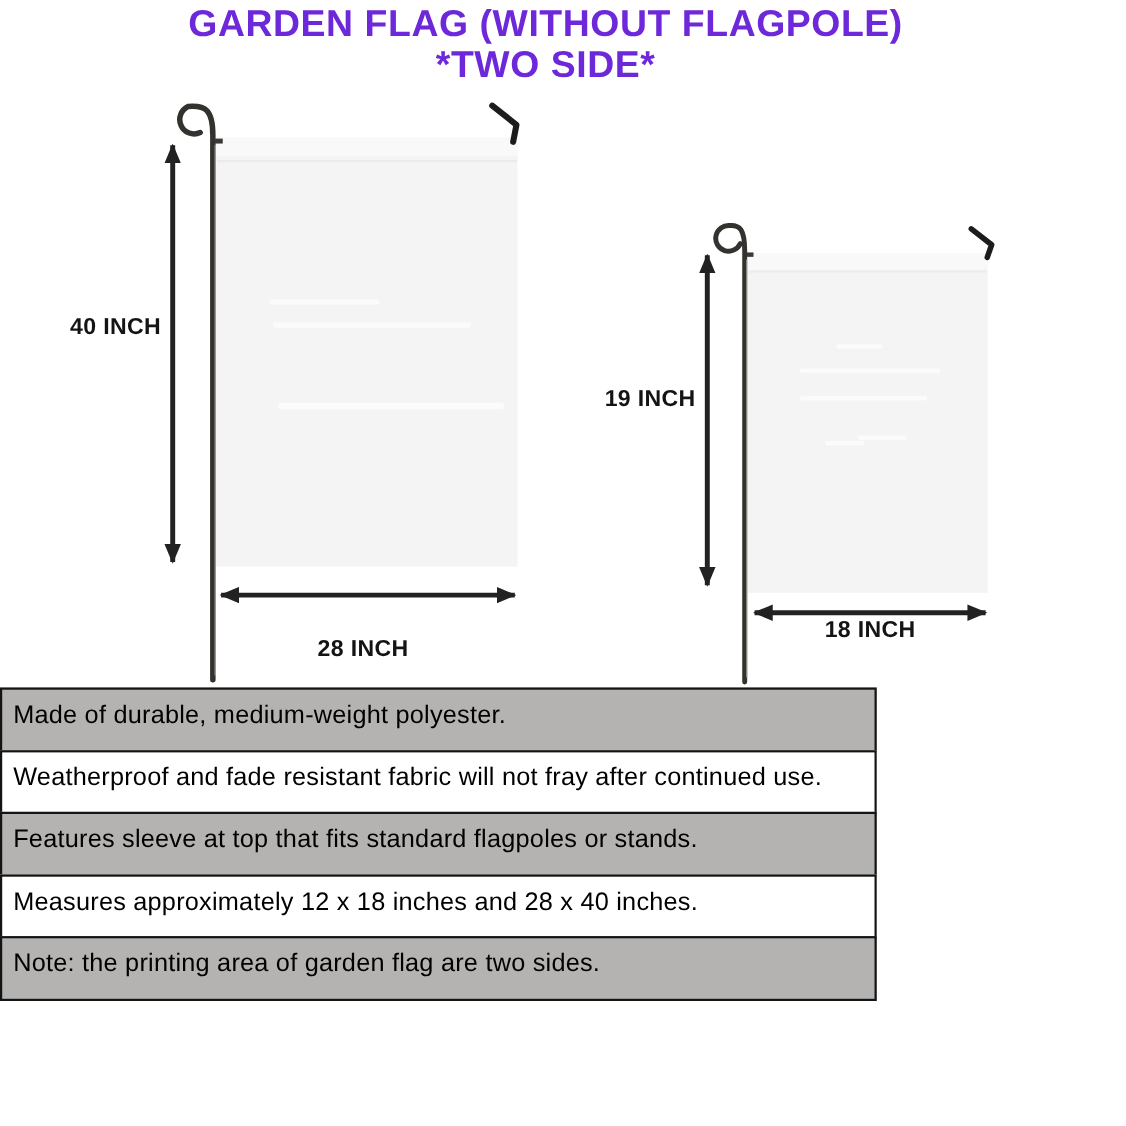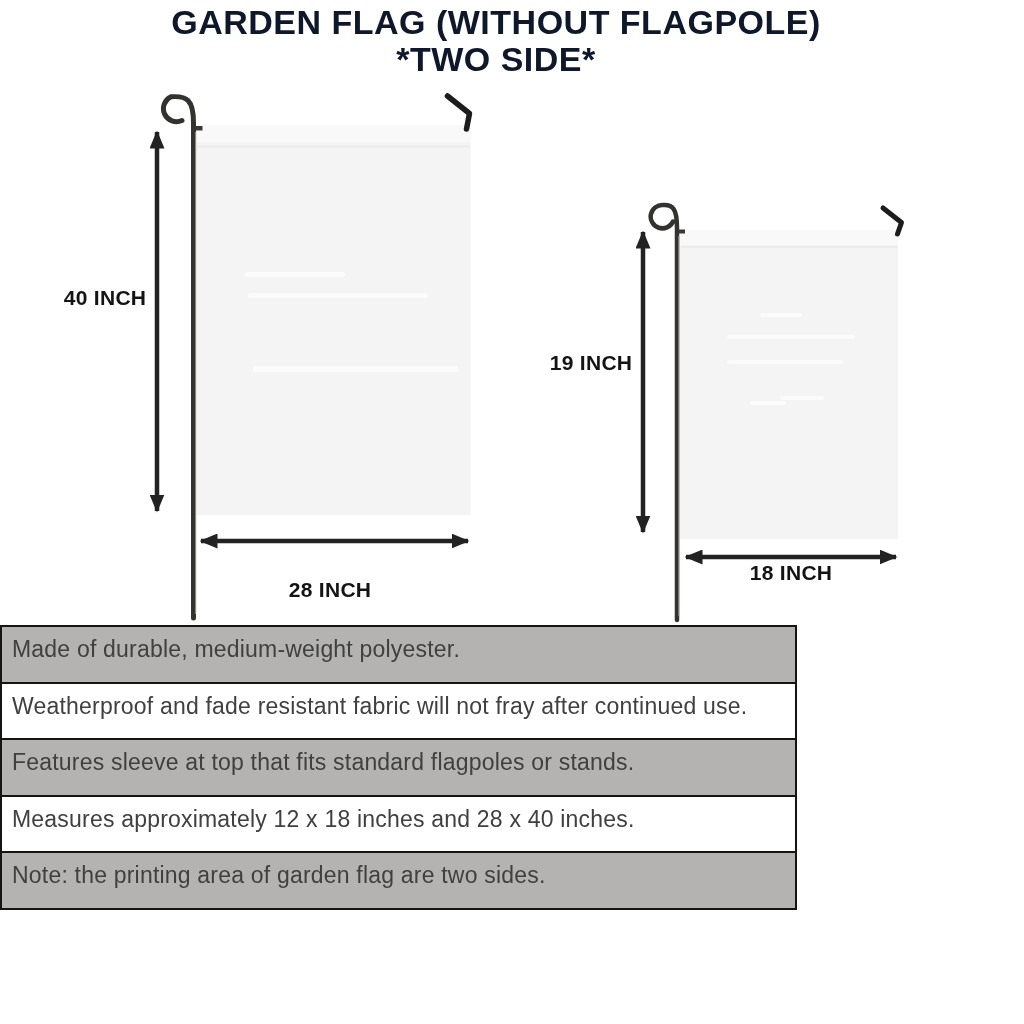--- a/index.html
+++ b/index.html
@@ -11,21 +11,21 @@
     overflow: hidden;
   }
   .canvas {
     position: absolute; left: 0; top: 0;
     width: 1024px; height: 1024px;
   }
   
   .title-block {
     position: absolute; top: 4px; left: 0; width: 992px;
     text-align: center;
-    color: #0f172a;
+    color: #6d28d9;
   }
   .title-line {
     font-size: 34px;
     font-weight: 800;
     letter-spacing: 0.5px;
     line-height: 37px;
   }
   
   .diagram-svg {
     position: absolute; left: 0; top: 0;
@@ -49,21 +49,21 @@
   }
   .feature-row {
     box-sizing: border-box;
     width: 797px;
     height: 59px;
     border: 2.5px solid #141414;
     margin-top: -2.5px;
     padding: 9px 8px 0 10px;
     font-size: 23px;
     line-height: 26px;
-    color: #404040;
+    color: #000000;
     letter-spacing: 0.2px;
   }
   .feature-row:first-child { margin-top: 0; }
   .feature-row.gray  { background: #b4b3b2; }
   .feature-row.white { background: #ffffff; }
 </style>
 </head>
 <body>
 
 <div class="canvas">

